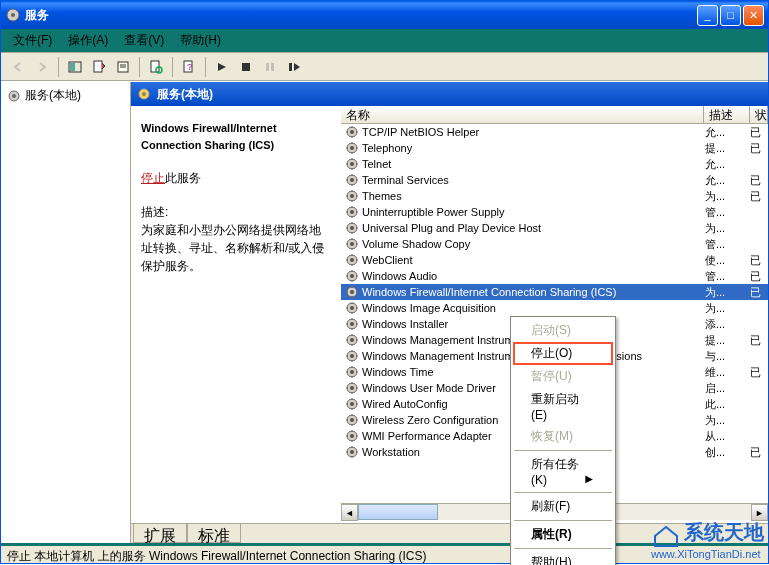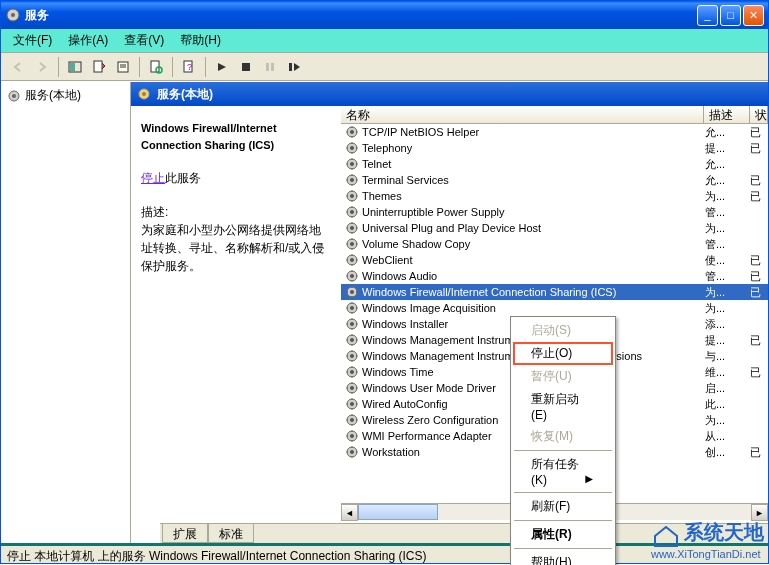--- a/index.html
+++ b/index.html
@@ -8,42 +8,42 @@
 .window { width: 769px; height: 564px; border: 1px solid #0054e3; background: #ece9d8; display: flex; flex-direction: column; }
 
 .titlebar { height: 28px; background: linear-gradient(to bottom, #0058e6 0%, #3a8cff 8%, #0054e3 40%, #0048c7 100%); display: flex; align-items: center; padding: 0 4px; color: #fff; font-size: 12px; }
 .titlebar-icon { width: 16px; height: 16px; margin-right: 4px; }
 .titlebar-text { flex: 1; font-weight: bold; }
 .titlebar-btns { display: flex; gap: 2px; }
 .titlebar-btn { width: 21px; height: 21px; border: 1px solid #fff; border-radius: 3px; display: flex; align-items: center; justify-content: center; font-size: 11px; font-family: Arial; color: #fff; }
 .tb-min, .tb-max { background: linear-gradient(to bottom, #5a9fff, #0054e3); }
 .tb-close { background: linear-gradient(to bottom, #ff8a5a, #e35400); }
 
-.menubar { height: 24px; background: #5eead4; display: flex; align-items: center; padding: 0 4px; font-size: 12px; border-bottom: 1px solid #aca899; }
+.menubar { height: 24px; background: #0f766e; display: flex; align-items: center; padding: 0 4px; font-size: 12px; border-bottom: 1px solid #aca899; }
 .menu-item { padding: 2px 8px; cursor: pointer; }
 
 .toolbar { height: 28px; background: #ece9d8; display: flex; align-items: center; padding: 0 6px; border-bottom: 1px solid #aca899; gap: 2px; }
 .tool-btn { width: 22px; height: 22px; display: flex; align-items: center; justify-content: center; }
 .tool-btn.disabled { opacity: 0.4; }
 .tool-sep { width: 1px; height: 20px; background: #aca899; margin: 0 3px; }
 
 .content { flex: 1; display: flex; background: #fff; border-top: 1px solid #fff; overflow: hidden; }
 
 .tree-pane { width: 130px; background: #fff; border-right: 1px solid #aca899; padding: 4px; font-size: 12px; }
 .tree-item { display: flex; align-items: center; gap: 4px; padding: 1px 2px; }
 
 .main-pane { flex: 1; display: flex; flex-direction: column; overflow: hidden; }
 .main-header { height: 24px; background: linear-gradient(to bottom, #2a6fde, #0048c7); color: #fff; font-size: 12px; font-weight: bold; display: flex; align-items: center; padding: 0 6px; gap: 6px; }
 
 .main-body { flex: 1; display: flex; overflow: hidden; }
 
 .detail-pane { width: 210px; padding: 14px 10px; font-size: 12px; line-height: 1.5; }
 .detail-title { font-weight: bold; font-family: Verdana, sans-serif; font-size: 11px; }
 .detail-links { margin-top: 16px; }
-.detail-link { color: #6d28d9; text-decoration: underline; cursor: pointer; }
+.detail-link { color: #b91c1c; text-decoration: underline; cursor: pointer; }
 .detail-nolink { color: #000; }
 .detail-desc { margin-top: 16px; }
 
 .list-pane { flex: 1; background: #fff; position: relative; overflow: hidden; }
 .list-header { display: flex; background: #ece9d8; height: 18px; font-size: 12px; border-bottom: 1px solid #aca899; }
 .list-header-cell { padding: 1px 5px; border-right: 1px solid #aca899; background: linear-gradient(to bottom, #fff, #ece9d8); }
 .lh-name { flex: 1; }
 .lh-desc { width: 46px; }
 .lh-stat { width: 18px; }
 
@@ -53,21 +53,21 @@
 .row-icon { width: 14px; height: 14px; margin-right: 3px; flex-shrink: 0; }
 .row-name { flex: 1; overflow: hidden; font-size: 11px; }
 .row-desc { width: 45px; overflow: hidden; font-size: 11px; }
 .row-stat { width: 18px; overflow: hidden; font-size: 11px; }
 
 .hscroll { height: 17px; background: #ece9d8; border-top: 1px solid #aca899; display: flex; }
 .hscroll-btn { width: 17px; height: 17px; background: linear-gradient(to bottom, #fff, #d4d0c8); border: 1px solid #aca899; display: flex; align-items: center; justify-content: center; font-size: 9px; }
 .hscroll-track { flex: 1; background: #f0ede4; }
 .hscroll-thumb { width: 80px; height: 100%; background: linear-gradient(to bottom, #ddeaff, #b8d0f5); border: 1px solid #8ab; }
 
-.tabs { height: 20px; display: flex; font-size: 12px; padding-left: 2px; background: #ece9d8; border-top: 1px solid #aca899; margin-left: 29px; }
+.tabs { height: 20px; display: flex; font-size: 16px; padding-left: 2px; background: #ece9d8; border-top: 1px solid #aca899; }
 .tab { padding: 2px 10px; border: 1px solid #aca899; border-top: none; background: #ece9d8; cursor: pointer; }
 
 .statusbar { height: 20px; background: #ece9d8; border-top: 3px solid #0f766e; font-size: 12px; padding: 2px 6px; }
 
 .context-menu { position: absolute; left: 510px; top: 316px; width: 106px; background: #fff; border: 1px solid #8a867a; box-shadow: 2px 2px 3px rgba(0,0,0,0.3); font-size: 12px; padding: 2px; z-index: 100; }
 .ctx-item { padding: 3px 20px 3px 18px; cursor: pointer; }
 .ctx-item.disabled { color: #aca899; }
 .ctx-item.hover { border: 2px solid #ff5030; padding: 1px 18px 1px 16px; }
 .ctx-sep { height: 1px; background: #aca899; margin: 2px 1px; }
 .ctx-arrow { float: right; font-size: 10px; }

